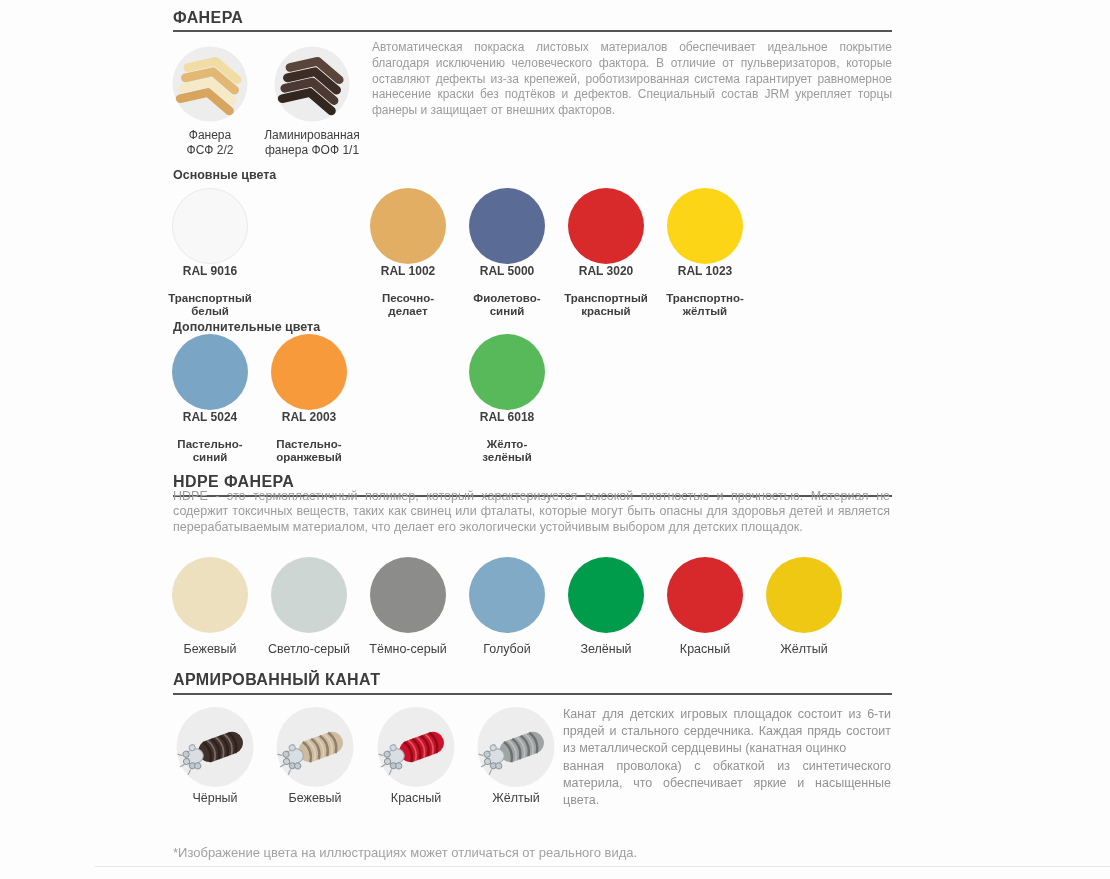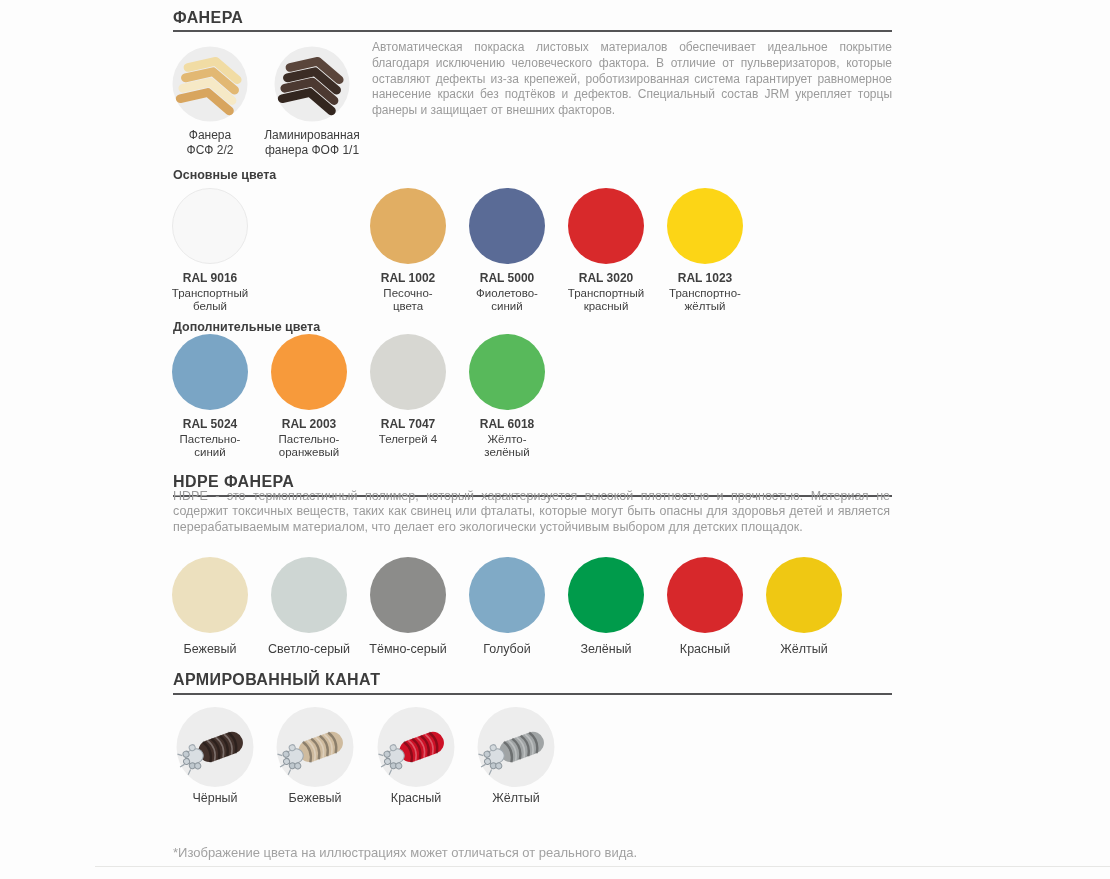--- a/index.html
+++ b/index.html
@@ -10,22 +10,22 @@
   .sec-title{position:absolute;font-size:16px;font-weight:bold;color:#3C3C3C;letter-spacing:.4px;white-space:nowrap;}
   .rule{position:absolute;left:173px;width:719px;height:2px;background:#545456;}
   .para{position:absolute;font-size:12px;line-height:15.8px;color:#9B9B9B;text-align:justify;}
   .para.small{font-size:12.5px;line-height:15.4px;}
   .para.prelines{white-space:pre-line;line-height:17.2px;color:#929292;}
   .sub-title{position:absolute;font-size:12.5px;font-weight:bold;color:#3D3D3D;}
   .item{position:absolute;width:120px;text-align:center;}
   .row-main{top:188px;} .row-add{top:334px;} .row-hdpe{top:557px;}
   .swatch{width:76px;height:76px;border-radius:50%;margin:0 auto;box-sizing:border-box;}
   .ringed .swatch{border:1px solid #EAEAEA;}
-  .code{margin-top:7px;font-size:12px;font-weight:bold;color:#3E3E3E;}
-  .cname{margin-top:2px;font-size:11.5px;line-height:13px;color:#3E3E3E;white-space:pre-line;}
+  .code{font-size:12px;font-weight:bold;color:#3E3E3E;}
+  .cname{margin-top:14px;font-size:11.5px;line-height:13px;color:#3E3E3E;white-space:pre-line;font-weight:bold;}
   .hname{margin-top:9px;font-size:12.5px;color:#3E3E3E;}
   .thumb{position:absolute;top:46px;}
   .thumb-label{position:absolute;top:128px;font-size:12px;line-height:14.5px;color:#3D3D3D;
     text-align:center;white-space:pre-line;}
   .ropethumb{position:absolute;top:707px;}
   .ropelabel{position:absolute;top:791px;width:122px;text-align:center;font-size:12.5px;color:#3E3E3E;}
   .footnote{position:absolute;left:173px;top:845px;font-size:13px;color:#A2A2A2;}
   .bottomline{position:absolute;left:95px;top:866px;width:1015px;height:1px;background:#E7E7E5;}
 </style>
 </head>
@@ -70,21 +70,21 @@
   <div class="item row-main ringed" style="left:150px">
     <div class="swatch" style="background-color: rgb(248, 248, 248);"></div>
     <div class="code">RAL 9016</div>
     <div class="cname">Транспортный
 белый</div>
   </div>
   <div class="item row-main" style="left:348px">
     <div class="swatch" style="background-color: rgb(225, 174, 99);"></div>
     <div class="code">RAL 1002</div>
     <div class="cname">Песочно-
-цвета</div>
+делает</div>
   </div>
   <div class="item row-main" style="left:447px">
     <div class="swatch" style="background-color: rgb(90, 107, 150);"></div>
     <div class="code">RAL 5000</div>
     <div class="cname">Фиолетово-
 синий</div>
   </div>
   <div class="item row-main" style="left:546px">
     <div class="swatch" style="background-color: rgb(216, 41, 43);"></div>
     <div class="code">RAL 3020</div>
@@ -105,25 +105,20 @@
     <div class="code">RAL 5024</div>
     <div class="cname">Пастельно-
 синий</div>
   </div>
   <div class="item row-add" style="left:249px">
     <div class="swatch" style="background-color: rgb(247, 154, 59);"></div>
     <div class="code">RAL 2003</div>
     <div class="cname">Пастельно-
 оранжевый</div>
   </div>
-  <div class="item row-add" style="left:348px">
-    <div class="swatch" style="background-color: rgb(215, 215, 210);"></div>
-    <div class="code">RAL 7047</div>
-    <div class="cname">Телегрей 4</div>
-  </div>
   <div class="item row-add" style="left:447px">
     <div class="swatch" style="background-color: rgb(88, 185, 91);"></div>
     <div class="code">RAL 6018</div>
     <div class="cname">Жёлто-
 зелёный</div>
   </div>
 
   <div class="sec-title" style="left:173px;top:473px">HDPE ФАНЕРА</div>
   <div class="rule" style="top:495px"></div>
   <div class="para small" style="left:173px;top:489px;width:717px">HDPE - это термопластичный полимер, который характеризуется высокой плотностью и прочностью. Материал не содержит токсичных веществ, таких как свинец или фталаты, которые могут быть опасны для здоровья детей и является перерабатываемым материалом, что делает его экологически устойчивым выбором для детских площадок.</div>
@@ -227,17 +222,19 @@
         <circle cx="17" cy="52" r="3" fill="#C4CCD2" stroke="#8E979E" stroke-width="1"></circle>
       </g>
     </svg>
   </div>
 
   <div class="ropelabel" style="left:154px">Чёрный</div>
   <div class="ropelabel" style="left:254px">Бежевый</div>
   <div class="ropelabel" style="left:355px">Красный</div>
   <div class="ropelabel" style="left:455px">Жёлтый</div>
 
+  <div class="para small prelines" style="left:563px;top:706px;width:328px">Канат для детских игровых площадок состоит из 6-ти прядей и стального сердечника. Каждая прядь состоит из металлической сердцевины (канатная оцинко
+ванная проволока) с обкаткой из синтетического материла, что обеспечивает яркие и насыщенные цвета.</div>
 
   <div class="footnote">*Изображение цвета на иллюстрациях может отличаться от реального вида.</div>
   <div class="bottomline"></div>
 
 </div>
 
 </body></html>

